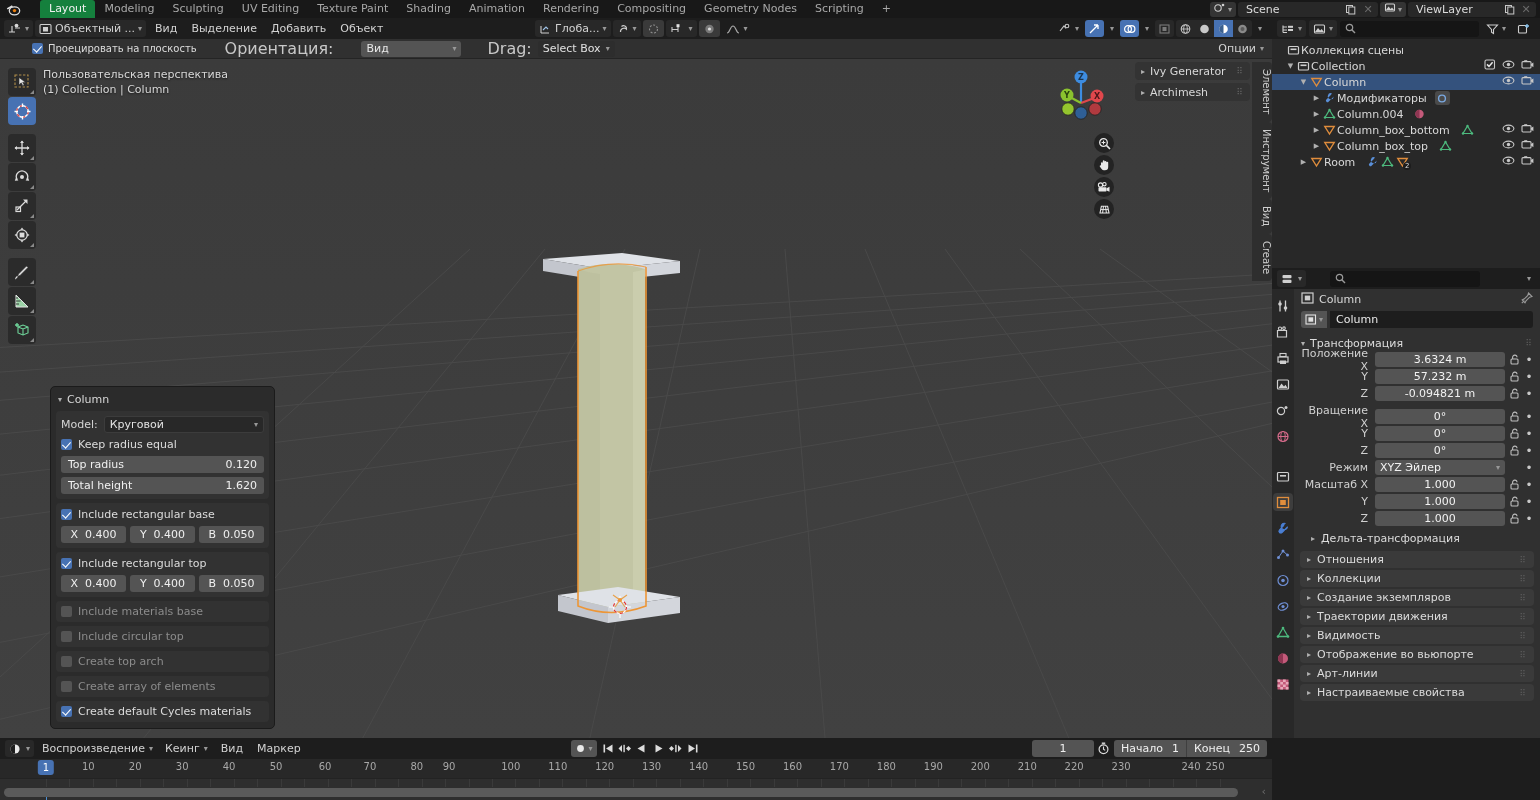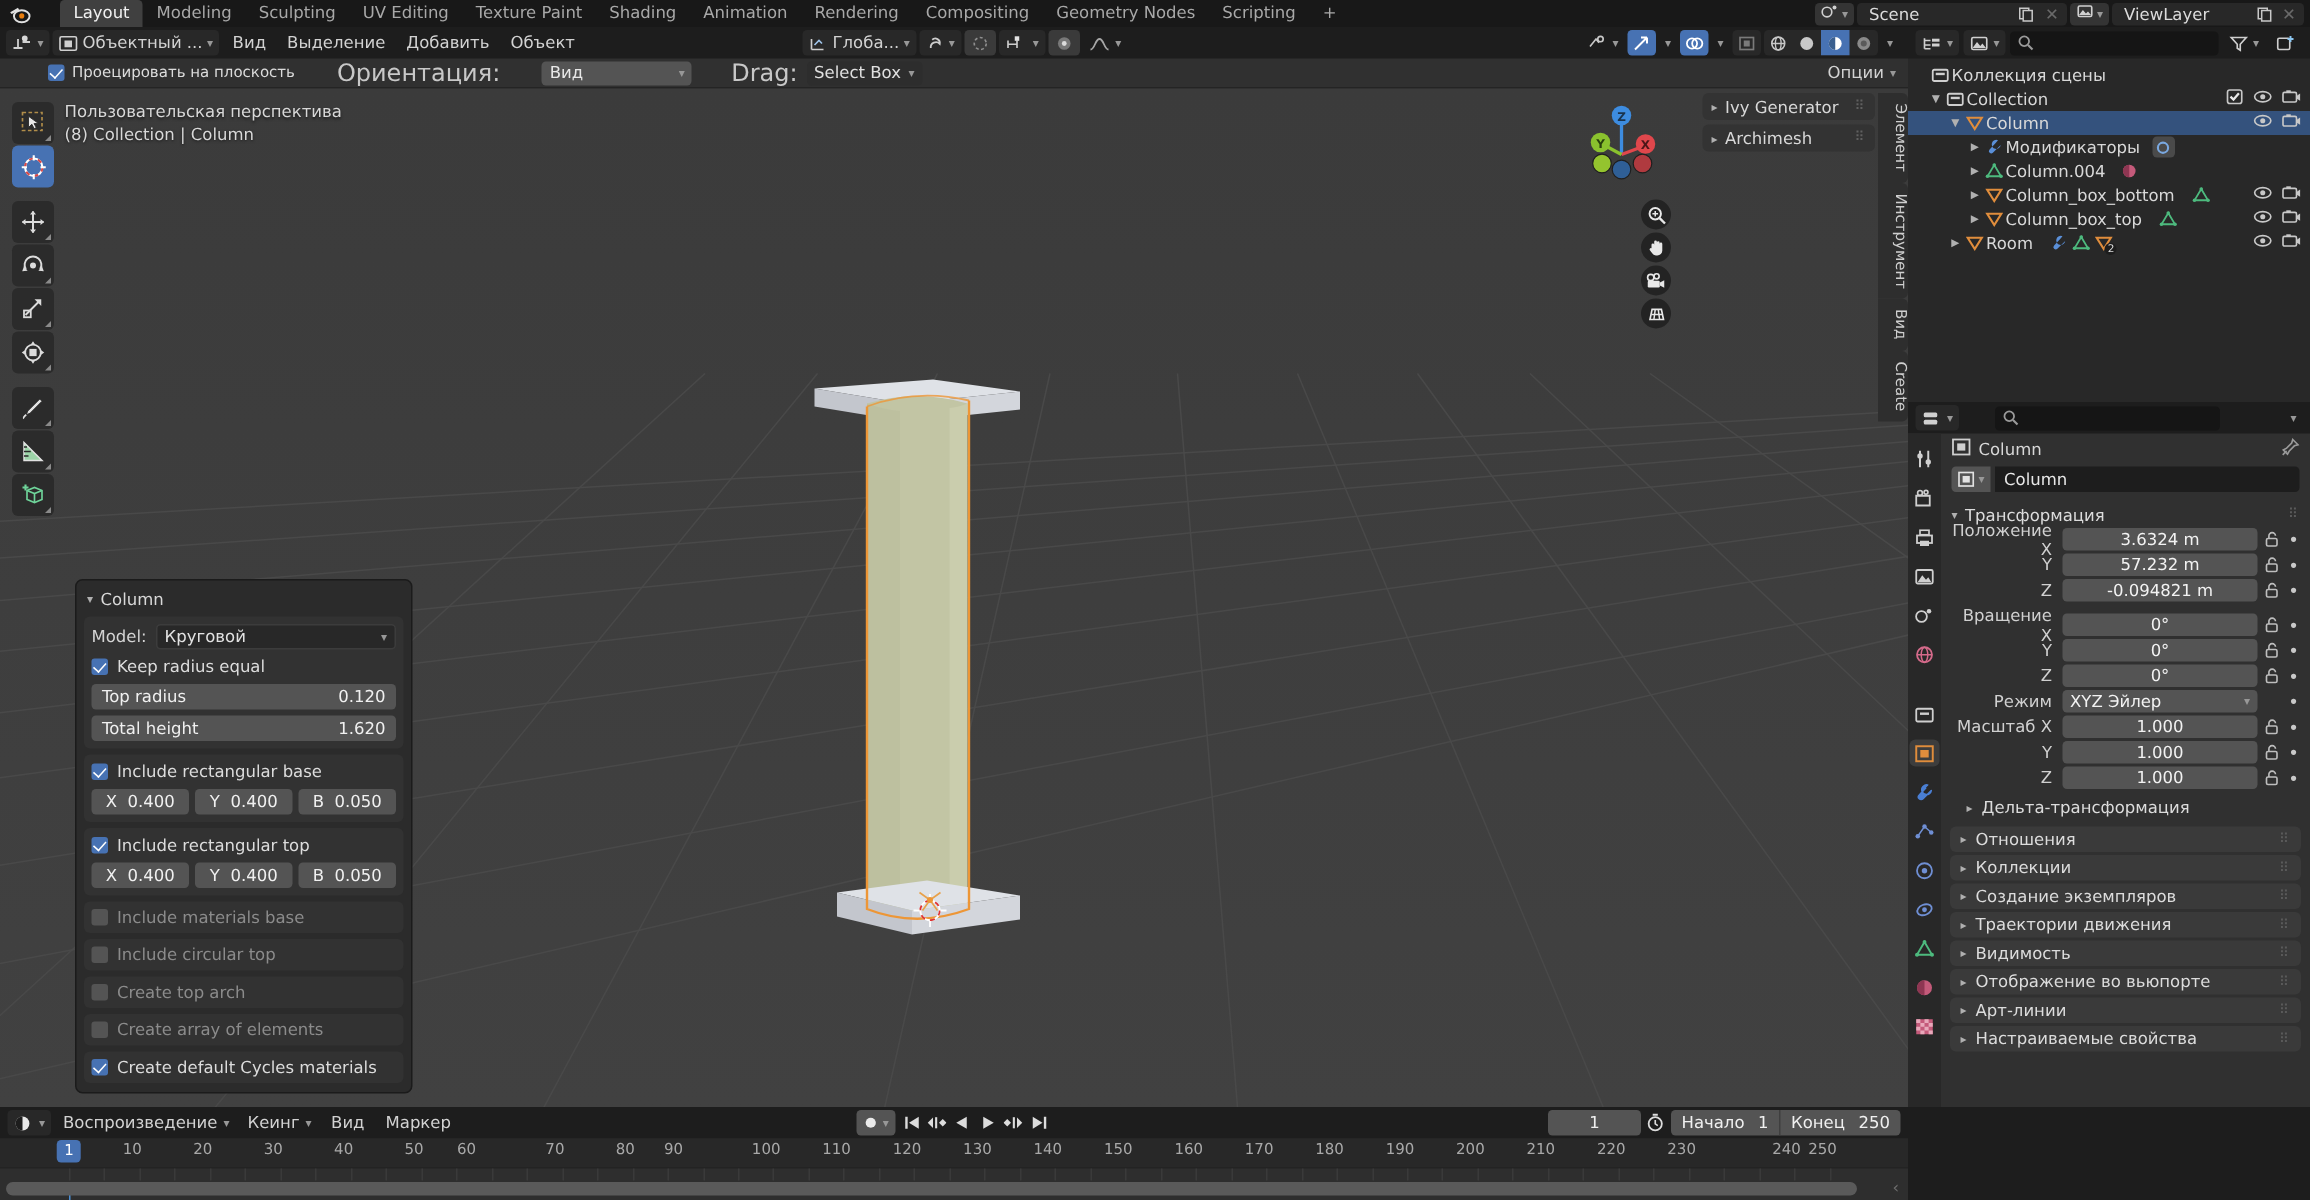--- a/index.html
+++ b/index.html
@@ -22,21 +22,21 @@
   .blender-logo svg { display:block; }
   .menu-item {
     padding: 0 7px; height: 18px; line-height: 18px; color: #d2d2d2; font-size: 11px;
     white-space: nowrap; cursor: default;
   }
   .ws-tabs { display: flex; align-items: center; margin-left: 14px; height: 18px; }
   .ws-tab {
     padding: 0 9px; height: 18px; line-height: 18px; font-size: 11px; color: #a8a8a8;
     white-space: nowrap;
   }
-  .ws-tab.active { background: #404040; color: #f0f0f0; border-radius: 3px 3px 0 0; }
+  .ws-tab.active { background: #15803d; color: #f0f0f0; border-radius: 3px 3px 0 0; }
   .topbar-right {
     margin-left: auto; display: flex; align-items: center; gap: 2px;
     padding-right: 4px; height: 18px;
   }
   .tb-field {
     display: flex; align-items: center; height: 15px; background: #282828;
     border-radius: 3px; padding: 0 3px; gap: 3px;
   }
   .tb-datablock { display:flex; align-items:center; gap:2px; background:#343434; border-radius:3px; height:15px; padding:0 4px; }
   .tb-name { font-size: 11px; color: #dcdcdc; padding: 0 20px 0 5px; }
@@ -503,21 +503,21 @@
       </g>
 
       <g transform="translate(620,541)">
         <path d="M-7,-5 L0,0 L-5,7 M7,-5 L0,0 L5,7" fill="none" stroke="#e8a14a" stroke-width="1.1"></path>
         <circle r="2" fill="#ed9636"></circle>
       </g>
     </svg>
 
     <div class="vp-text">
       <div>Пользовательская перспектива</div>
-      <div>(8) Collection | Column</div>
+      <div>(1) Collection | Column</div>
     </div>
 
     <div class="toolbar">
       <div class="tool">
         <svg width="16" height="16" viewBox="0 0 16 16">
             <rect x="1" y="1" width="13" height="12" fill="none" stroke="#b08d4a" stroke-width="1.1" stroke-dasharray="2.4 1.6"></rect>
             <path d="M5,3.5 L5,11 L7.2,8.8 L8.8,11.8 L10.2,11 L8.7,8.4 L11.5,8.2 Z" fill="#e8e8e8" stroke="#2a2a2a" stroke-width=".6"></path>
           </svg>
         <span class="corner"></span>
       </div>
@@ -1413,21 +1413,21 @@
       </div>
     </div>
 
     <div class="tl-ruler">
       <div id="tl-ticks">
           <div class="tl-tick" style="left: 88.253px;">10</div>
           <div class="tl-tick" style="left: 135.201px;">20</div>
           <div class="tl-tick" style="left: 182.149px;">30</div>
           <div class="tl-tick" style="left: 229.096px;">40</div>
           <div class="tl-tick" style="left: 276.044px;">50</div>
-          <div class="tl-tick" style="left: 311px;">60</div>
+          <div class="tl-tick" style="left: 325px;">60</div>
           <div class="tl-tick" style="left: 369.94px;">70</div>
           <div class="tl-tick" style="left: 416.888px;">80</div>
           <div class="tl-tick" style="left: 449px;">90</div>
           <div class="tl-tick" style="left: 510.783px;">100</div>
           <div class="tl-tick" style="left: 557.731px;">110</div>
           <div class="tl-tick" style="left: 604.679px;">120</div>
           <div class="tl-tick" style="left: 651.627px;">130</div>
           <div class="tl-tick" style="left: 698.574px;">140</div>
           <div class="tl-tick" style="left: 745.522px;">150</div>
           <div class="tl-tick" style="left: 792.47px;">160</div>

